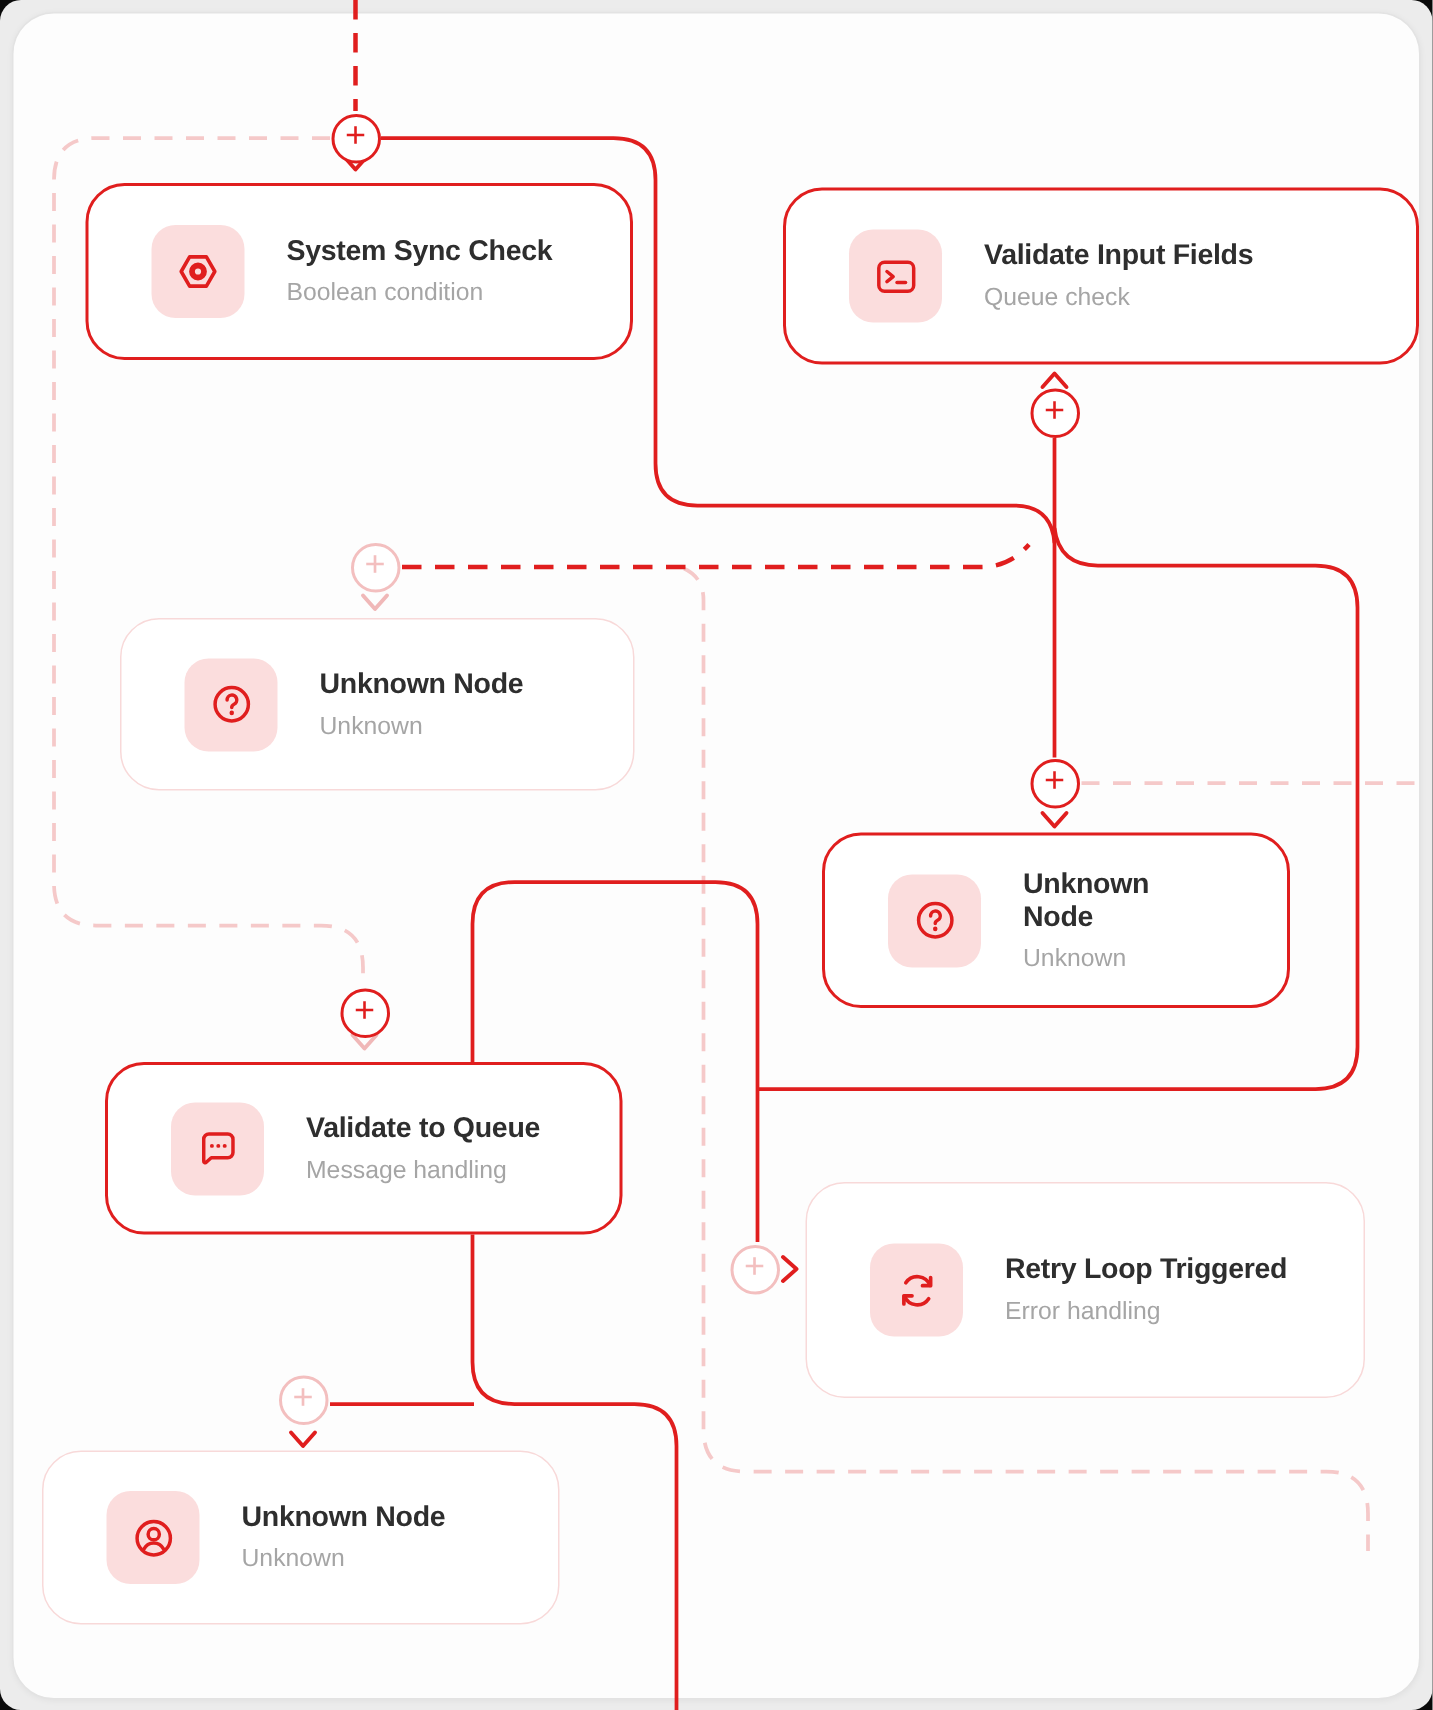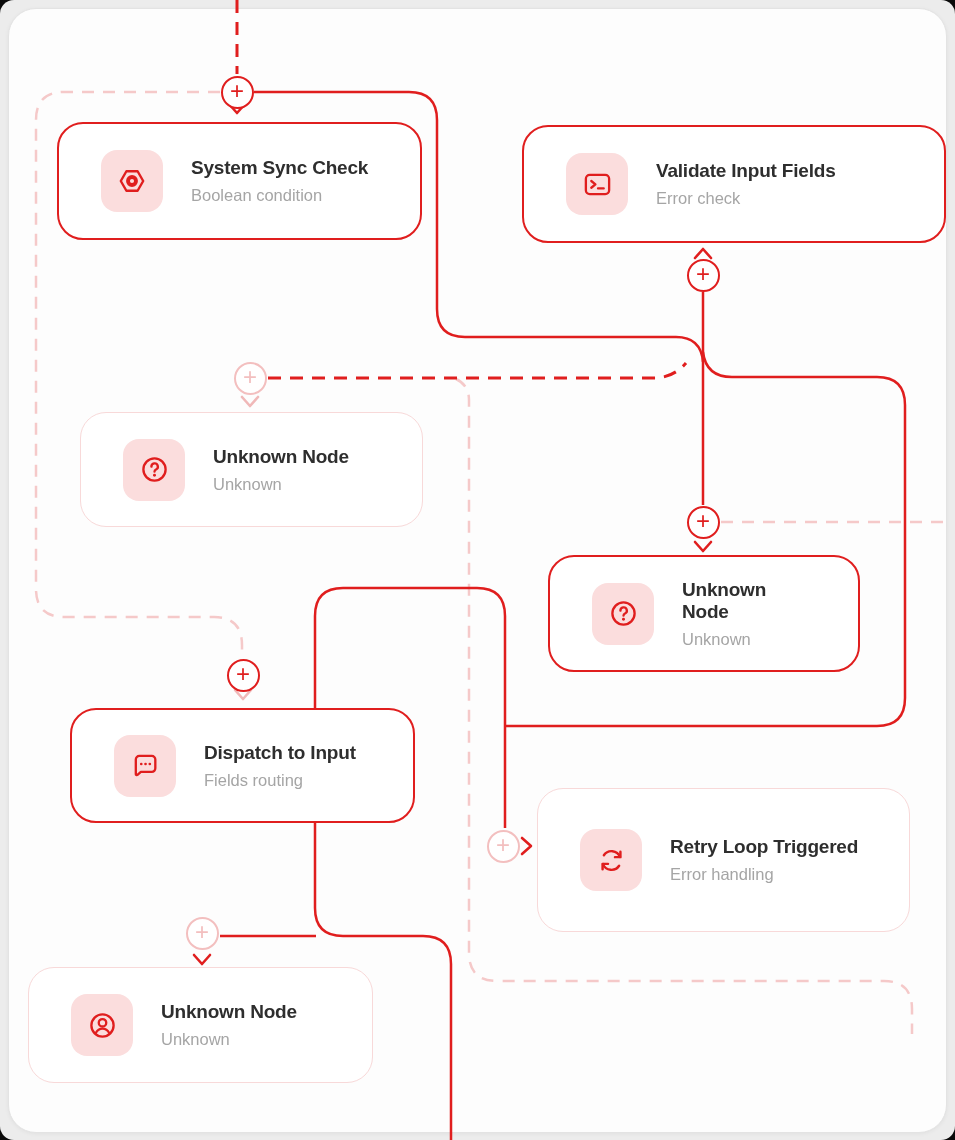--- a/index.html
+++ b/index.html
@@ -109,21 +109,21 @@
 <div class="node active" style="left:522px;top:125px;width:424px;height:118px">
   <div class="tile">
     <svg width="31" height="31" viewBox="0 0 24 24" fill="none" stroke="currentColor" stroke-width="1.8" stroke-linecap="round" stroke-linejoin="round">
       <rect x="3" y="4.5" width="18" height="15" rx="3"></rect>
       <polyline points="7.2,9.3 10.4,11.9 7.2,14.5"></polyline>
       <line x1="12.4" y1="15" x2="16.8" y2="15"></line>
     </svg>
   </div>
   <div class="txt">
     <div class="title">Validate Input Fields</div>
-    <div class="sub">Error check</div>
+    <div class="sub">Queue check</div>
   </div>
 </div>
 
 <div class="node faded" style="left:80px;top:412px;width:343px;height:115px">
   <div class="tile">
     <svg width="31" height="31" viewBox="0 0 24 24" fill="none" stroke="currentColor" stroke-width="1.8" stroke-linecap="round" stroke-linejoin="round">
       <circle cx="12" cy="12" r="8.6"></circle>
       <path d="M9.6,9.8 a2.5,2.5 0 1 1 3.6,2.2 c-0.8,0.4 -1.2,0.9 -1.2,1.7"></path>
       <line x1="12" y1="16.4" x2="12" y2="16.5" stroke-width="2.3"></line>
     </svg>
@@ -151,22 +151,22 @@
 <div class="node active" style="left:70px;top:708px;width:345px;height:115px">
   <div class="tile">
     <svg width="31" height="31" viewBox="0 0 24 24" fill="none" stroke="currentColor" stroke-width="1.8" stroke-linecap="round" stroke-linejoin="round">
       <path d="M4.5,7.3 a2.7,2.7 0 0 1 2.7,-2.7 h9.7 a2.7,2.7 0 0 1 2.7,2.7 v6.9 a2.7,2.7 0 0 1 -2.7,2.7 h-8.5 l-2.6,2.3 a0.75,0.75 0 0 1 -1.3,-0.56 z"></path>
       <line x1="8.7" y1="10.8" x2="8.75" y2="10.8" stroke-width="2"></line>
       <line x1="12" y1="10.8" x2="12.05" y2="10.8" stroke-width="2"></line>
       <line x1="15.3" y1="10.8" x2="15.35" y2="10.8" stroke-width="2"></line>
     </svg>
   </div>
   <div class="txt">
-    <div class="title">Dispatch to Input</div>
-    <div class="sub">Fields routing</div>
+    <div class="title">Validate to Queue</div>
+    <div class="sub">Message handling</div>
   </div>
 </div>
 
 <div class="node faded" style="left:537px;top:788px;width:373px;height:144px">
   <div class="tile">
     <svg width="31" height="31" viewBox="0 0 24 24" fill="none" stroke="currentColor" stroke-width="1.9" stroke-linecap="round" stroke-linejoin="round">
       <path d="M18.6,9.2 A7.1,7.1 0 0 0 6.1,7.9"></path>
       <polyline points="18.9,5.2 18.9,9.4 14.7,9.4"></polyline>
       <path d="M5.4,14.8 A7.1,7.1 0 0 0 17.9,16.1"></path>
       <polyline points="5.1,18.8 5.1,14.6 9.3,14.6"></polyline>

